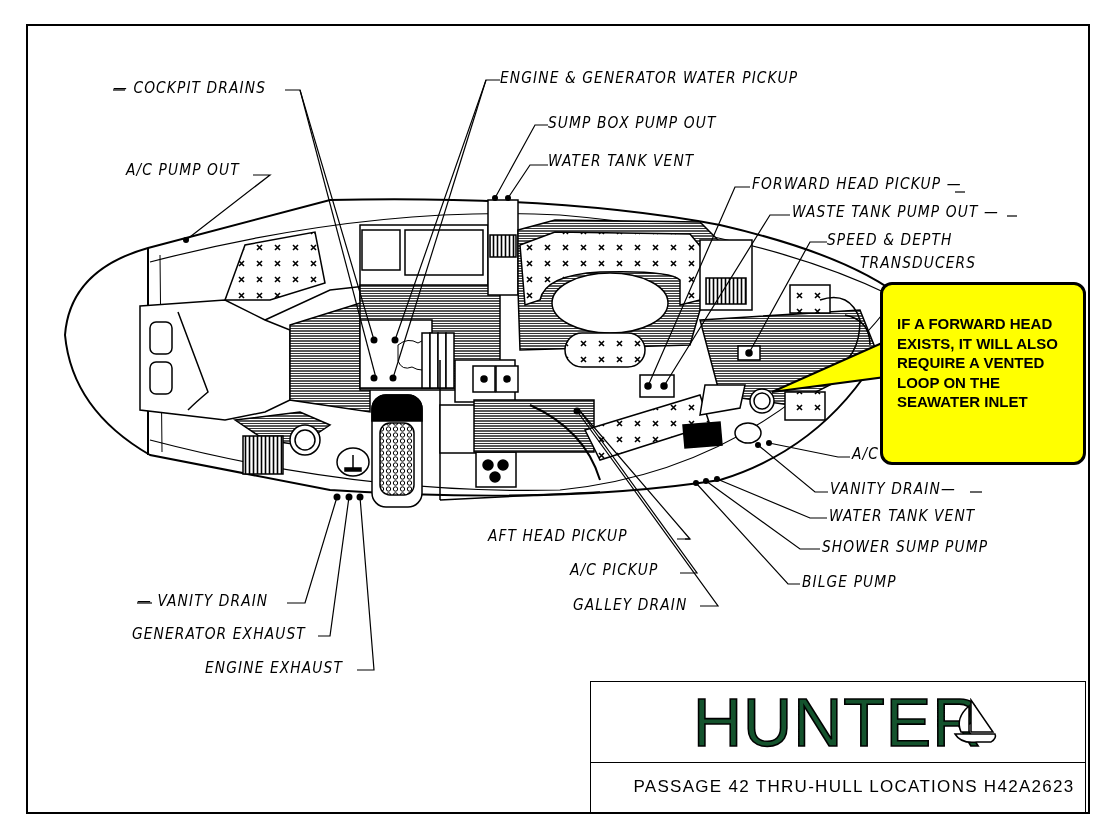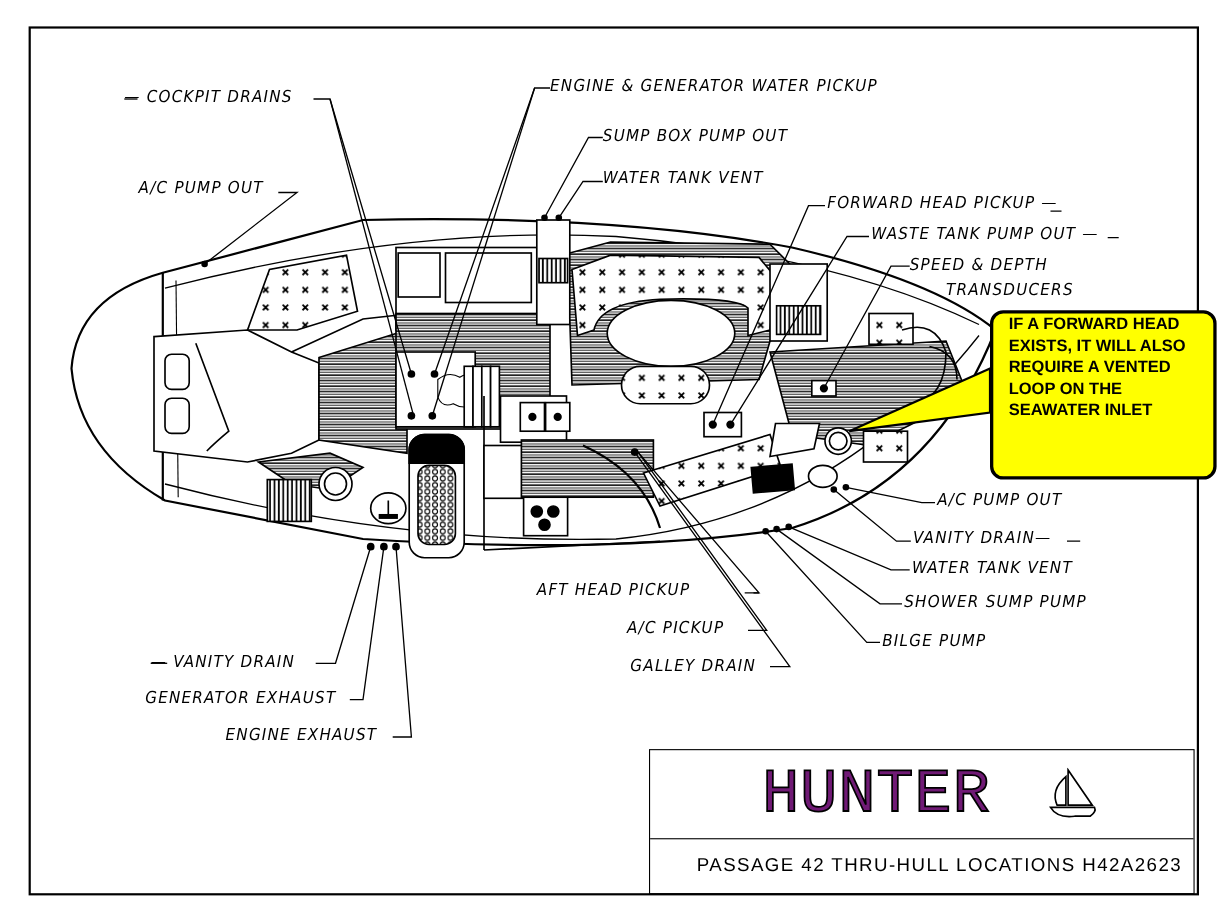--- a/index.html
+++ b/index.html
@@ -1,23 +1,23 @@
 <!DOCTYPE html>
 <html><head>
 <meta charset="utf-8">
 <style>
   html, body { margin:0; padding:0; background:#ffffff; }
   body { width:1118px; height:839px; position:relative; overflow:hidden; font-family:"DejaVu Sans", sans-serif; }
   #drawing { position:absolute; left:0; top:0; width:1118px; height:839px; }
   .lbl { position:absolute; font-family:"DejaVu Sans", sans-serif; font-style:italic; font-size:15px; letter-spacing:1.2px; color:#000; white-space:nowrap; transform:scaleX(0.92); transform-origin:left center; }
-  .callout { position:absolute; left:900px; top:282px; width:186px; height:148px; background:#ffff00; border:3px solid #000; border-radius:12px; padding:0 0 0 14px; box-sizing:content-box; }
+  .callout { position:absolute; left:880px; top:282px; width:186px; height:148px; background:#ffff00; border:3px solid #000; border-radius:12px; padding:29px 0 0 14px; box-sizing:content-box; }
   .callout-text { font-family:"Liberation Sans", sans-serif; font-weight:bold; font-size:15px; line-height:19.5px; color:#000; width:180px; }
   .title-block { position:absolute; left:590px; top:681px; width:496px; height:132px; border:1.5px solid #000; box-sizing:border-box; }
   .brand-row { position:absolute; left:0; top:0; width:100%; height:80px; border-bottom:1.5px solid #000; }
-  .brand { position:absolute; left:102px; top:10px; font-family:Liberation Mono, monospace; font-size:56px; letter-spacing:1px; color:#701a75; -webkit-text-stroke:1.6px #000; line-height:60px; }
+  .brand { position:absolute; left:102px; top:10px; font-family:Liberation Sans, sans-serif; font-size:68px; letter-spacing:1px; color:#14532d; -webkit-text-stroke:1.6px #000; line-height:60px; }
   .caption { position:absolute; left:16px; top:80px; width:100%; height:50px; text-align:center; font-family:"Liberation Sans", sans-serif; font-size:17px; letter-spacing:1.3px; line-height:50px; color:#000; }
 </style>
 </head>
 <body>
 
 <svg id="drawing" viewBox="0 0 1118 839" xmlns="http://www.w3.org/2000/svg">
   <defs>
     <pattern id="teak" width="6" height="5" patternUnits="userSpaceOnUse">
       <rect width="6" height="5" fill="#fff"></rect>
       <line x1="0" y1="1" x2="6" y2="1" stroke="#000" stroke-width="1.3"></line>

